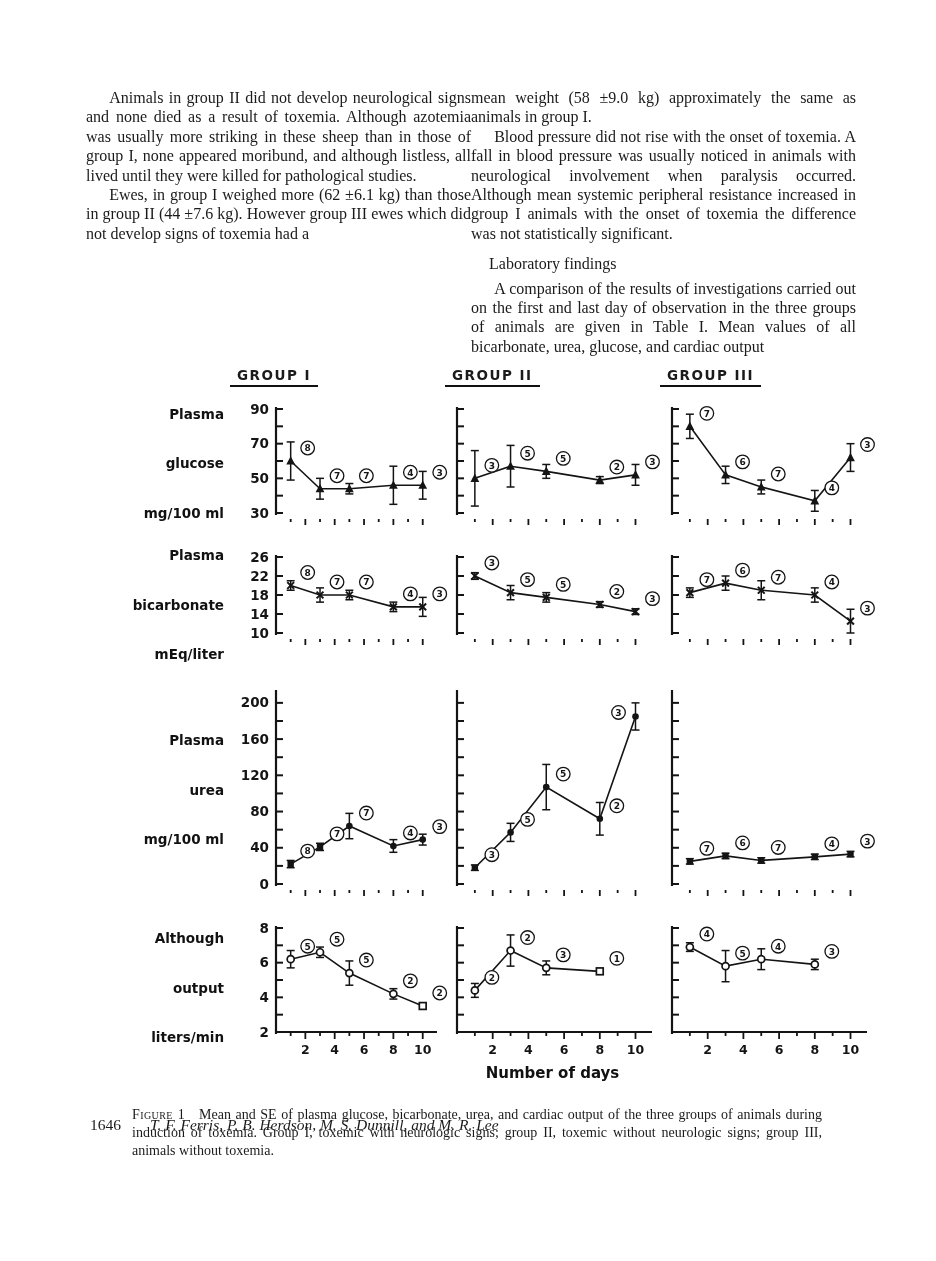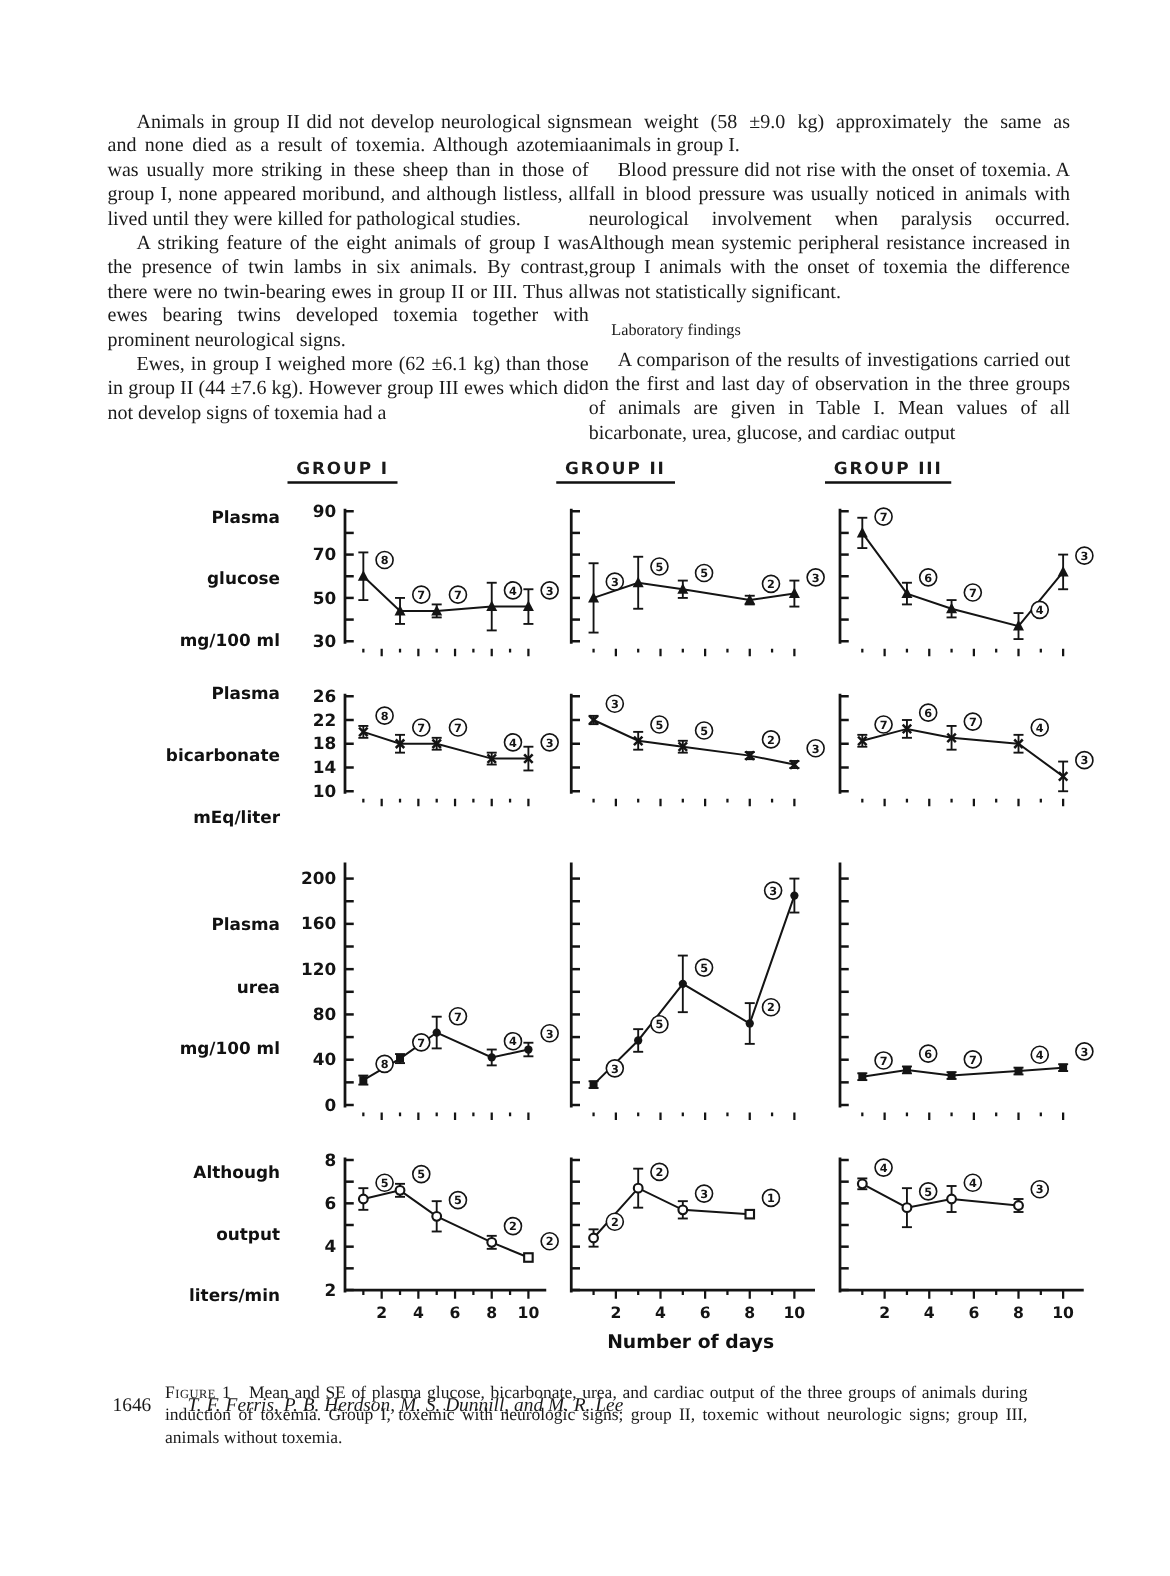--- a/index.html
+++ b/index.html
@@ -3,21 +3,21 @@
 <meta charset="utf-8">
 <style>
   html,body{margin:0;padding:0;background:#e8e8e8;}
   .page{position:relative;width:936px;height:1261px;background:#ffffff;overflow:hidden;
         font-family:"Liberation Serif", serif;color:#1a1a1a;}
   
   .text-block{position:absolute;left:86px;top:88px;width:786px;display:flex;}
   .col{width:385px;font-size:16px;line-height:19.4px;}
   .col p{margin:0;text-align:justify;}
   .col p.ind{text-indent:1.45em;}
-  .col h3{margin:11px 0 5px 18px;font-size:13px;font-weight:normal;}
+  .col h3{margin:11px 0 5px 18px;font-size:16px;font-weight:normal;}
   
   .figure{position:absolute;left:80px;top:366px;width:800px;}
   .fig-headers{display:flex;margin-left:150px;}
   .fig-headers .hcell{width:215px;text-align:left;}
   .fig-headers .hcell span{display:inline-block;border-bottom:2px solid #111;padding:0 7px 2px;
       font-family:"DejaVu Sans",sans-serif;font-weight:bold;font-size:13.5px;letter-spacing:1.5px;}
   .fig-grid{display:grid;grid-template-columns:150px 215px 215px 215px;row-gap:18px;margin-top:12px;}
   .rowlab{display:flex;flex-direction:column;justify-content:center;align-items:flex-end;
       padding-right:6px;font-family:"DejaVu Sans",sans-serif;font-weight:bold;font-size:13.5px;
       line-height:1.3;color:#111;text-align:right;gap:32px;}
@@ -37,21 +37,20 @@
   .footer .authors{font-style:italic;}
 </style>
 </head>
 <body>
 
 <div class="page">
 
   <div class="text-block">
     <div class="col">
         <p class="ind">Animals in group II did not develop neurological signs and none died as a result of toxemia. Although azotemia was usually more striking in these sheep than in those of group I, none appeared moribund, and although listless, all lived until they were killed for pathological studies.</p>
-        <p class="ind">A striking feature of the eight animals of group I was the presence of twin lambs in six animals. By contrast, there were no twin-bearing ewes in group II or III. Thus all ewes bearing twins developed toxemia together with prominent neurological signs.</p>
         <p class="ind">Ewes, in group I weighed more (62 ±6.1 kg) than those in group II (44 ±7.6 kg). However group III ewes which did not develop signs of toxemia had a</p>
       </div>
     <div class="col">
         <p>mean weight (58 ±9.0 kg) approximately the same as animals in group I.</p>
         <p class="ind">Blood pressure did not rise with the onset of toxemia. A fall in blood pressure was usually noticed in animals with neurological involvement when paralysis occurred. Although mean systemic peripheral resistance increased in group I animals with the onset of toxemia the difference was not statistically significant.</p>
         <h3>Laboratory findings</h3>
         <p class="ind">A comparison of the results of investigations carried out on the first and last day of observation in the three groups of animals are given in Table I. Mean values of all bicarbonate, urea, glucose, and cardiac output</p>
       </div>
   </div>
 

